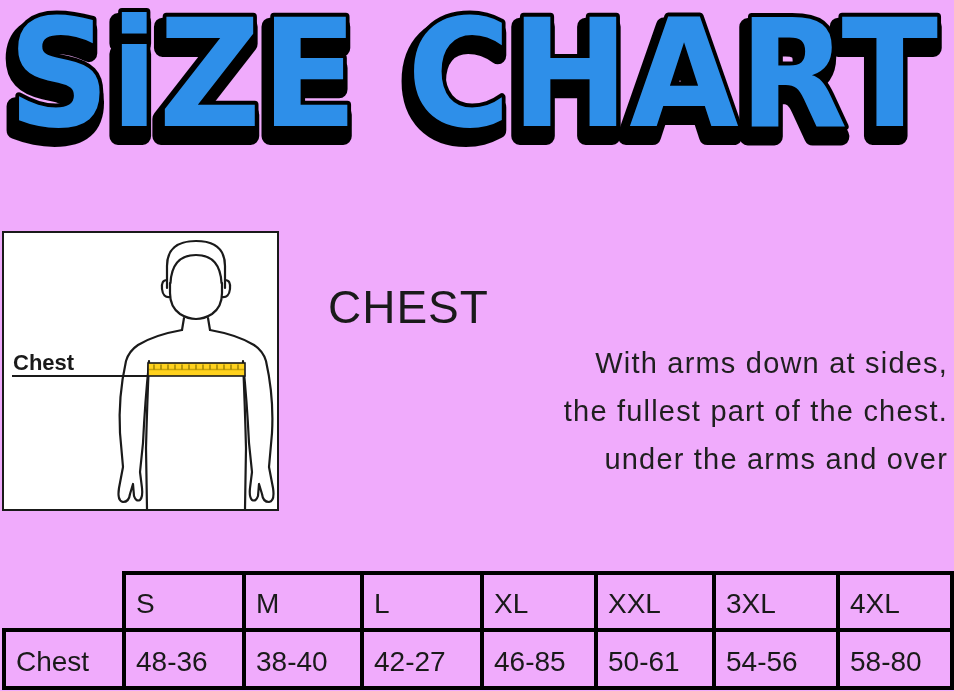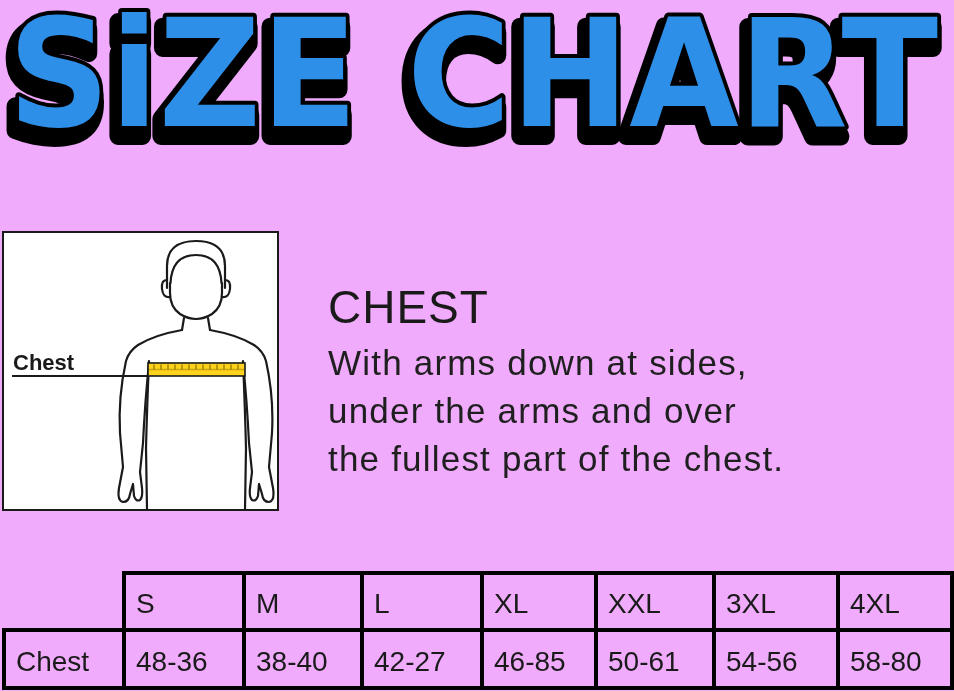--- a/index.html
+++ b/index.html
@@ -30,22 +30,23 @@
   }
   .figure-box svg { display: block; width: 100%; height: 100%; }
 
   
   .chest-info { position: absolute; left: 328px; top: 284px; width: 620px; }
   .chest-info h2 {
     font-size: 46px; font-weight: 400; letter-spacing: 1px; color: #1a1a1a;
     line-height: 1;
   }
   .chest-info .line {
-    font-size: 35px; font-weight: 400; letter-spacing: 1.2px; color: #1f1f1f;
+    font-size: 29px; font-weight: 400; letter-spacing: 1.2px; color: #1f1f1f;
     line-height: 48px;
+    text-align: right;
   }
   .chest-info .lines { margin-top: 9px; }
 
   
   .size-table {
     position: absolute; left: 2px; top: 571px;
     border-collapse: collapse; table-layout: fixed; width: 948px;
     font-size: 28px; color: #1a1a1a;
   }
   .size-table td {
@@ -116,22 +117,22 @@
       </g>
 
       <text x="9" y="137" font-family="'Liberation Sans', sans-serif" font-size="22" font-weight="bold" fill="#1a1a1a">Chest</text>
     </svg>
   </div>
 
   <div class="chest-info">
     <h2>CHEST</h2>
     <div class="lines">
       <div class="line">With arms down at sides,</div>
+      <div class="line">the fullest part of the chest.</div>
       <div class="line">under the arms and over</div>
-      <div class="line">the fullest part of the chest.</div>
     </div>
   </div>
 
   <table class="size-table">
     <colgroup>
       <col style="width:120px">
         <col style="width:120px">
         <col style="width:118px">
         <col style="width:120px">
       <col style="width:114px">

